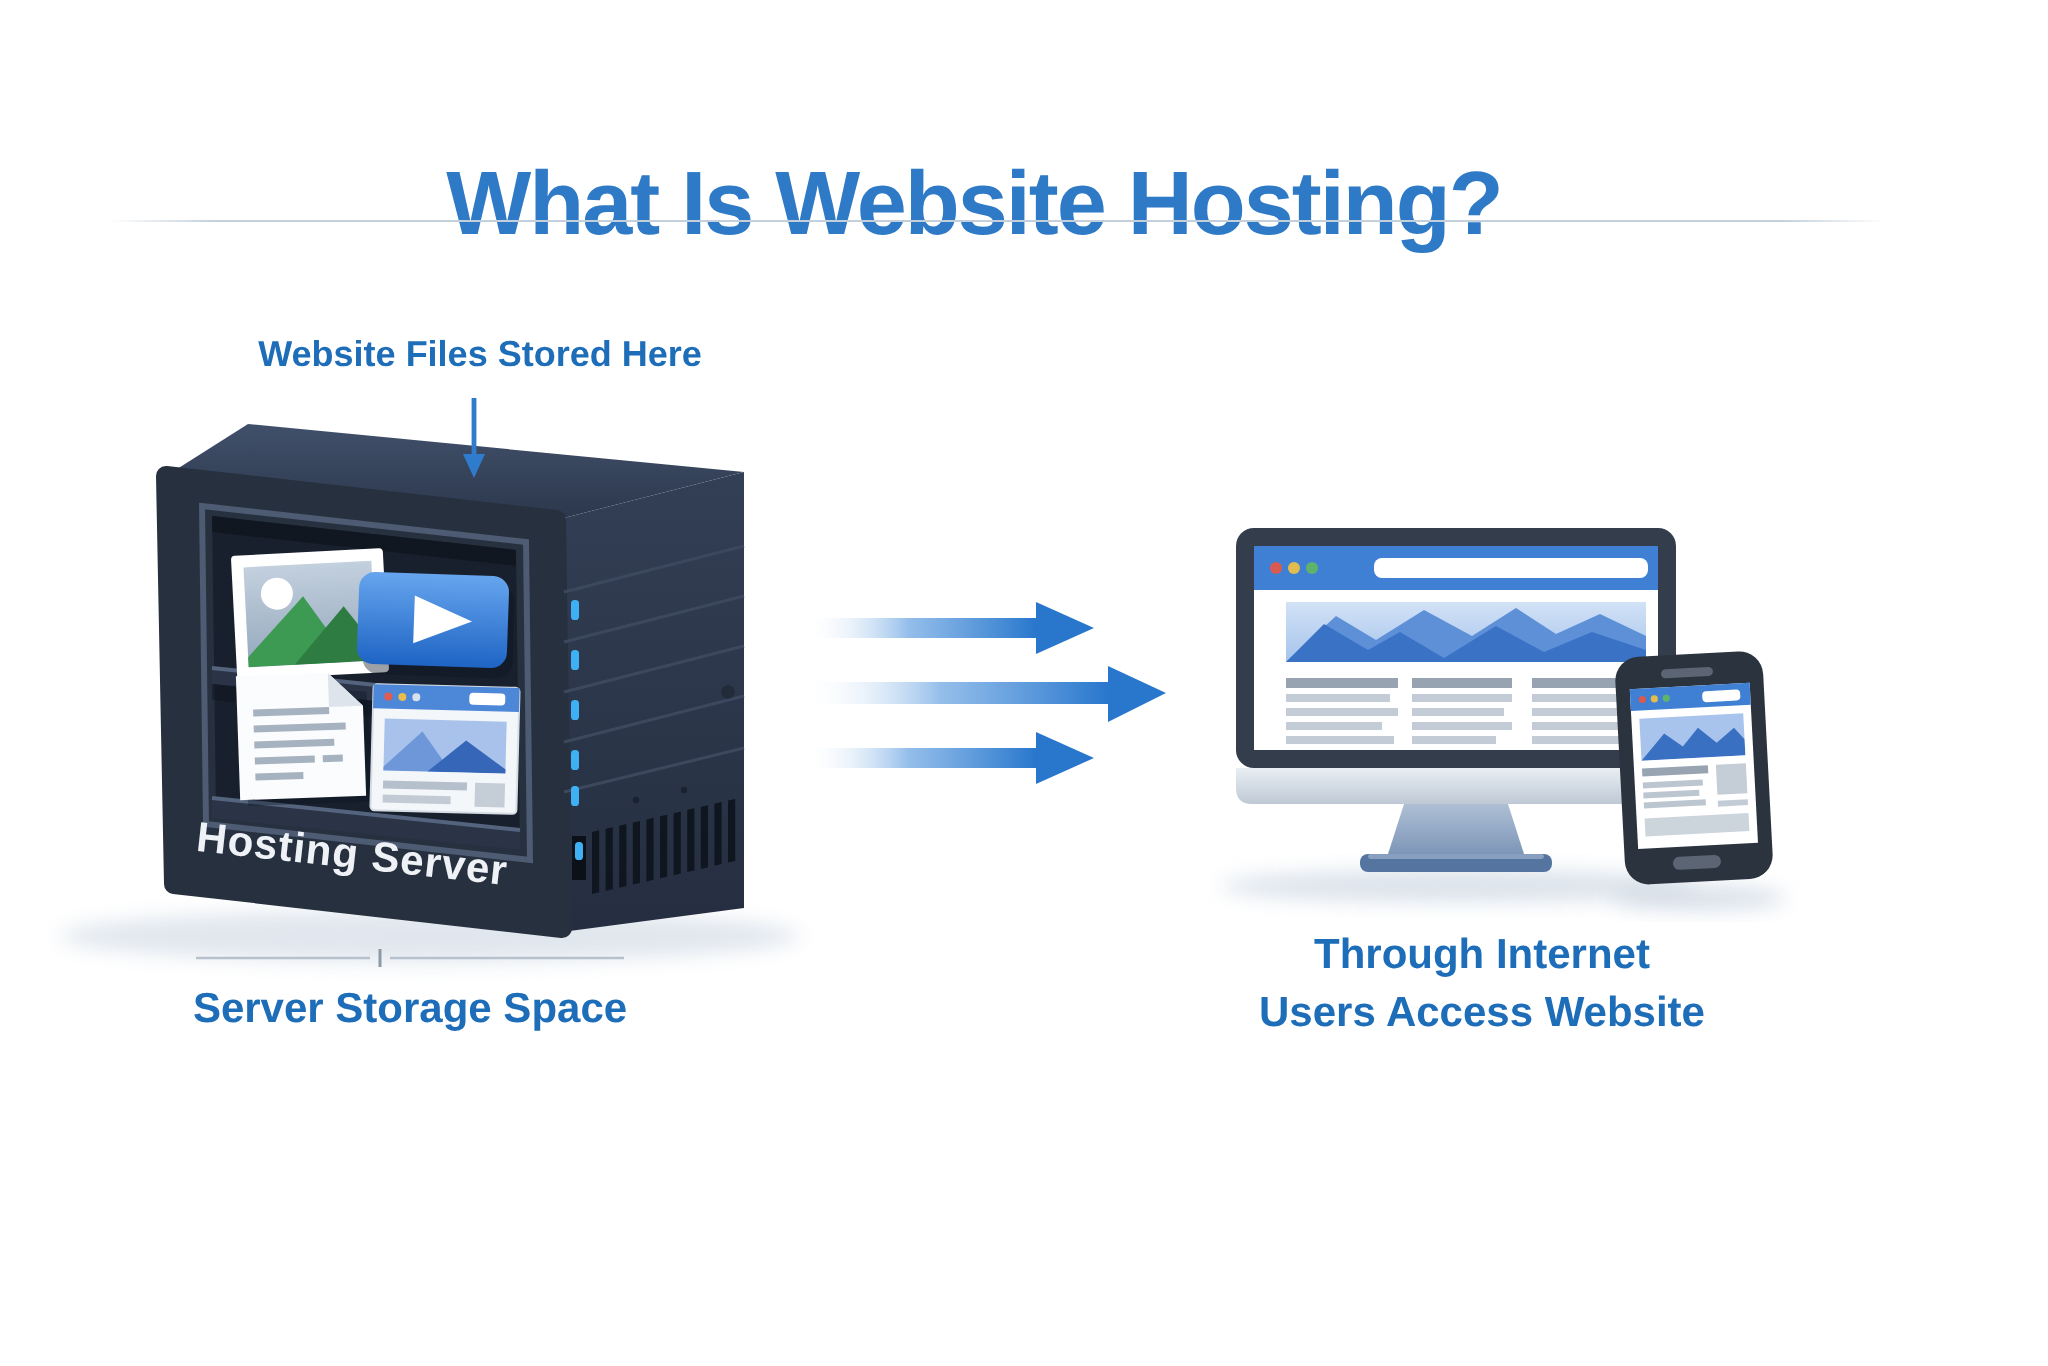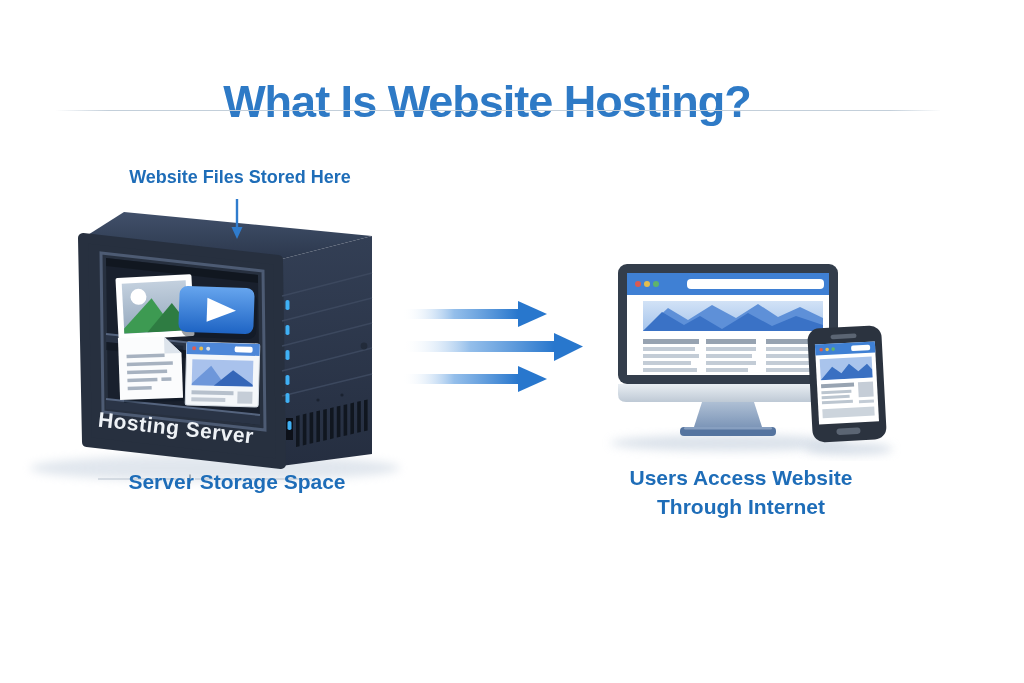--- a/index.html
+++ b/index.html
@@ -18,22 +18,22 @@
   }
   .callout-label{
     left:240px;top:167px;transform:translateX(-50%);
     font-size:18px;font-weight:bold;color:#1e6db8;white-space:nowrap;
   }
   .server-label{
     left:176px;top:416px;transform:translateX(-50%) rotate(6.3deg);
     font-size:21px;font-weight:bold;color:#eef2f6;white-space:nowrap;letter-spacing:.5px;
   }
   .caption-left{
-    left:205px;top:470px;transform:translateX(-50%);
-    font-size:21px;font-weight:bold;color:#1e6db8;white-space:nowrap;margin-left:32px;
+    left:205px;top:493px;transform:translateX(-50%);
+    font-size:21px;font-weight:bold;color:#1e6db8;white-space:nowrap;
   }
   .caption-right{
     left:741px;top:463px;transform:translateX(-50%);
     font-size:21px;font-weight:bold;color:#1e6db8;text-align:center;line-height:29px;white-space:nowrap;
   }
   svg{display:block;}
 </style>
 </head>
 <body>
 
@@ -292,17 +292,17 @@
   <h1 class="abs page-title">What Is Website Hosting?</h1>
   <div class="abs title-rule"></div>
 
   <div class="abs callout-label">Website Files Stored Here</div>
 
   <div class="abs server-label">Hosting Server</div>
 
   <div class="abs caption-left">Server Storage Space</div>
 
   <div class="abs caption-right">
+    <div>Through Internet</div>
     <div>Users Access Website</div>
-    <div>Through Internet</div>
   </div>
 
 </div>
 
 </body></html>

